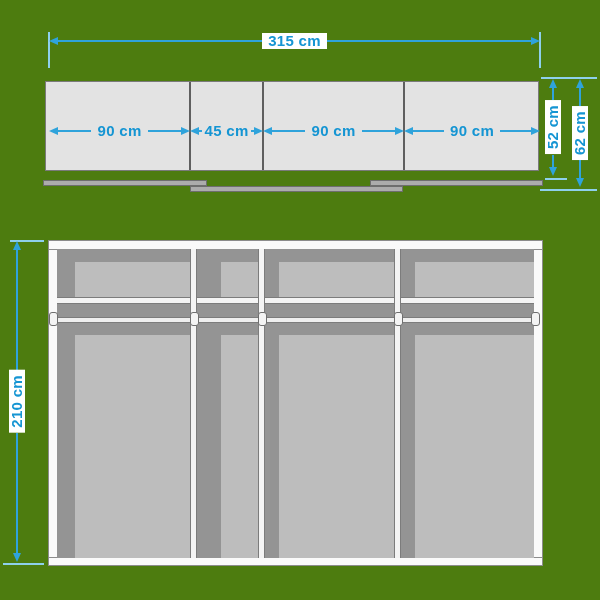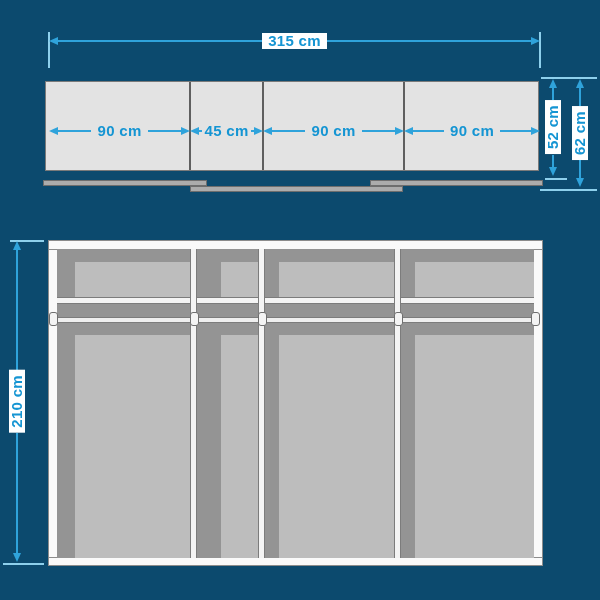--- a/index.html
+++ b/index.html
@@ -1,17 +1,17 @@
 <!DOCTYPE html>
 <html><head>
 <meta charset="utf-8">
 <style>
   html,body{margin:0;padding:0;background:#ffffff;}
   .canvas{
-    position:relative;width:600px;height:600px;background:#0c4a6e;overflow:hidden;
+    position:relative;width:600px;height:600px;background:#4d7c0f;overflow:hidden;
     font-family:"Liberation Sans", sans-serif;
   }
   
   .hdim{position:absolute;display:flex;align-items:center;height:16px;}
   .vdim{position:absolute;display:flex;flex-direction:column;align-items:center;width:16px;}
   .dline{background:#2fa3db;}
   .hdim .dline{flex:1;height:2px;}
   .vdim .dline{flex:1;width:2px;}
   .dlab{
     color:#1595d3;font-size:15px;font-weight:bold;white-space:nowrap;

